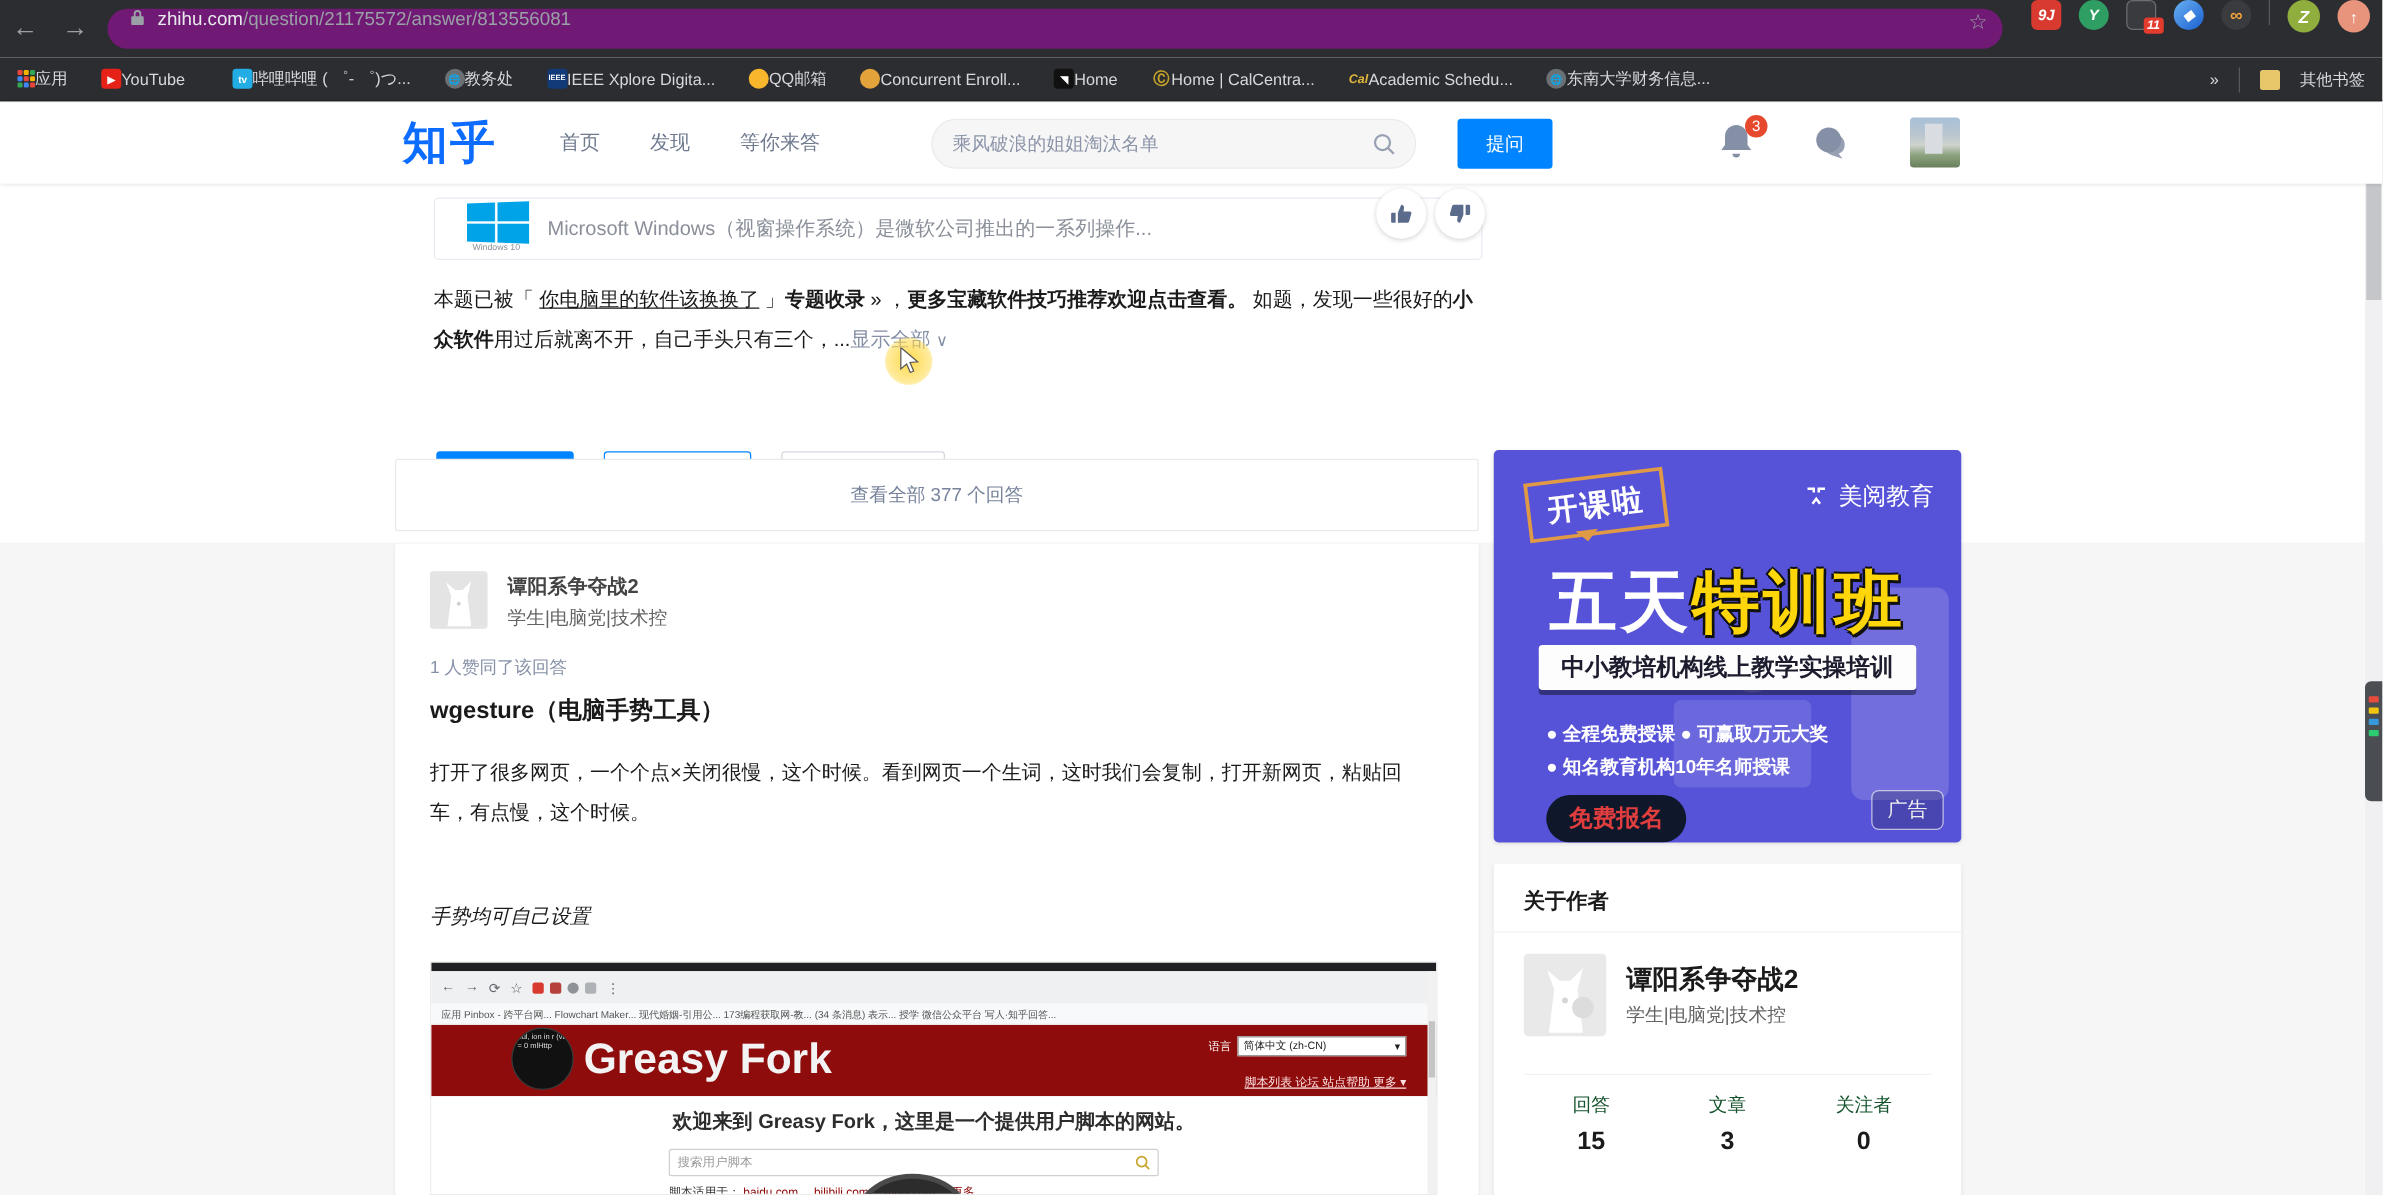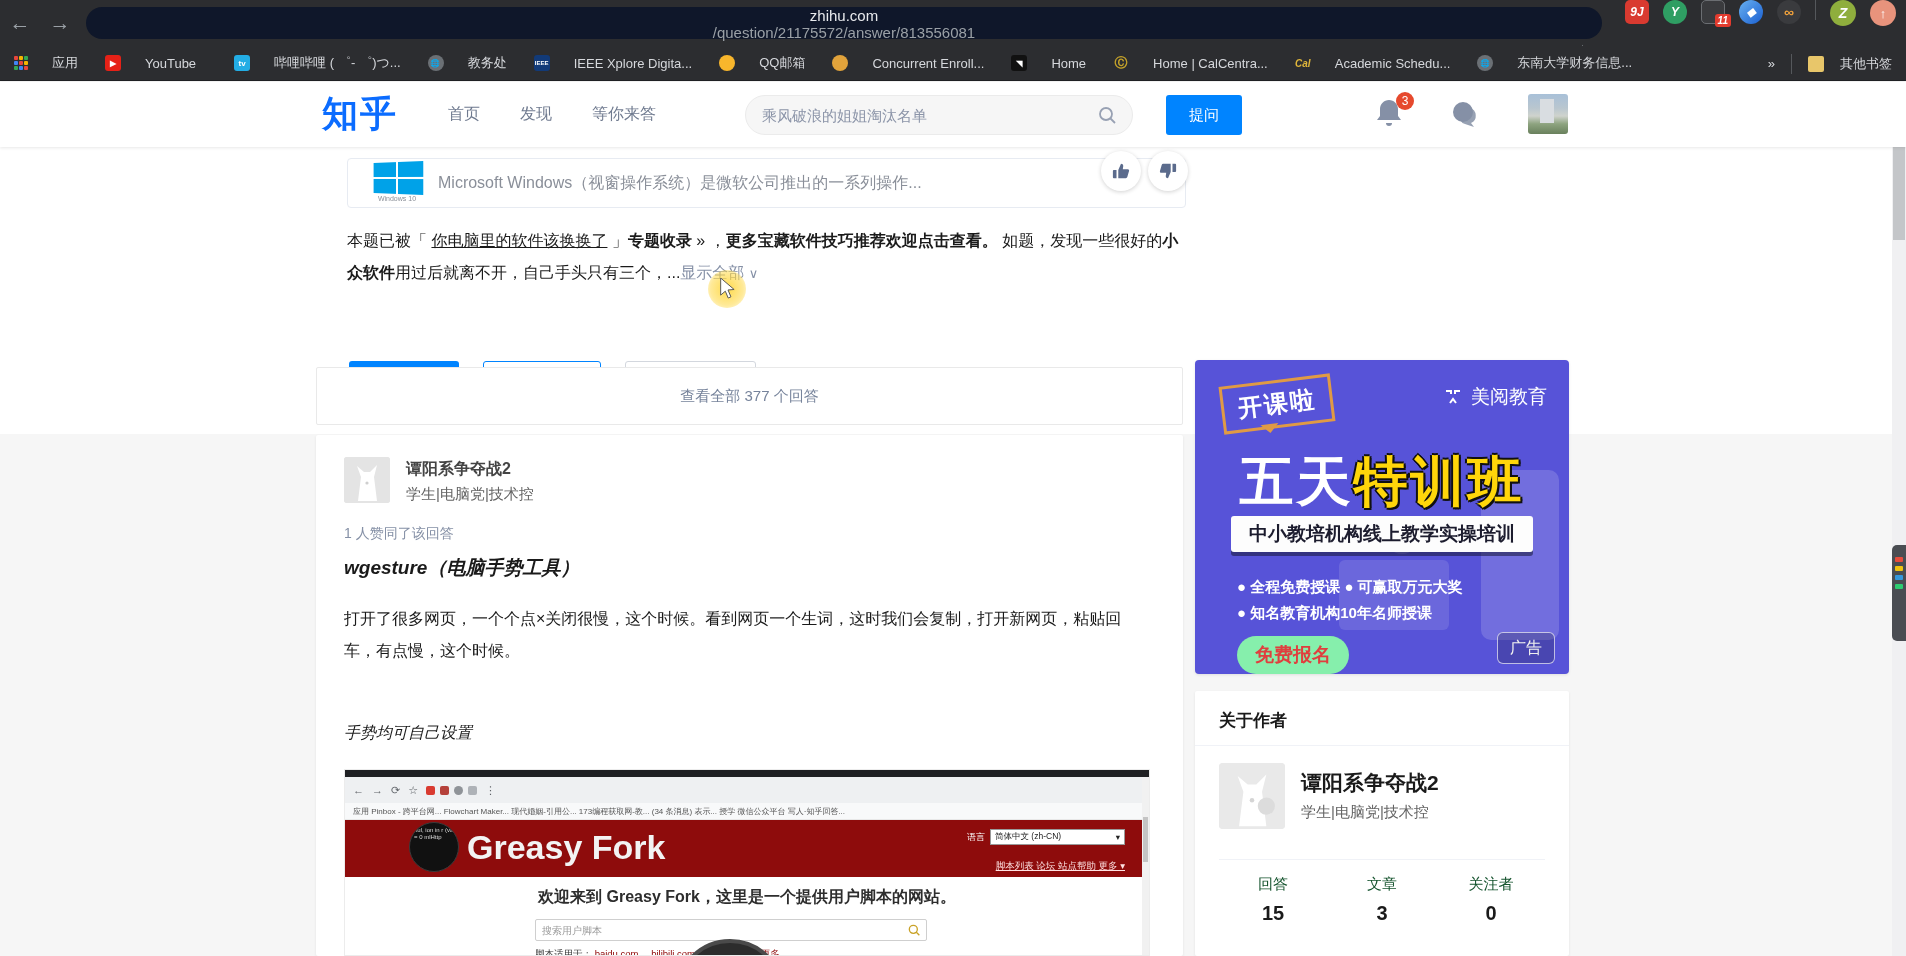--- a/index.html
+++ b/index.html
@@ -2,34 +2,34 @@
 <html><head>
 <meta charset="utf-8">
 <style>
   * { margin:0; padding:0; box-sizing:border-box; }
   html,body { width:1906px; height:956px; overflow:hidden; font-family:"Liberation Sans", sans-serif; background:#f6f6f6; }
   body { position:relative; }
 
   
   .toolbar { position:absolute; left:0; top:0; width:1906px; height:46px; background:#2c2d30; display:flex; align-items:center; }
   .nav-glyph { color:#9aa0a6; font-size:21px; width:40px; text-align:center; cursor:default; }
-  .omnibox { position:absolute; left:86px; top:7px; width:1516px; height:32px; background:#0f172a; border-radius:16px; display:flex; align-items:center; padding:0 12px;flex-direction:column; }
+  .omnibox { position:absolute; left:86px; top:7px; width:1516px; height:32px; background:#701a75; border-radius:16px; display:flex; padding:0 12px; }
   .omnibox .lock { margin:0 10px 0 6px; }
   .url-host { color:#e8eaed; font-size:15px; }
   .url-path { color:#9aa0a6; font-size:15px; }
   .omni-star { margin-left:auto; color:#9aa0a6; font-size:17px; }
   .ext-area { position:absolute; right:0; top:0; height:46px; display:flex; align-items:flex-start; gap:14px; padding-right:10px;font-style:italic; }
   .ext-ico { width:24px; height:24px; border-radius:5px; position:relative; display:flex; align-items:center; justify-content:center; font-size:12px; font-weight:bold; color:#fff; }
   .badge-11 { position:absolute; right:-7px; bottom:-4px; background:#e33b2e; color:#fff; font-size:10px; font-weight:bold; border-radius:3px; padding:1px 3px; }
   .avatar-z { width:26px; height:26px; border-radius:50%; background:#8fae3d; color:#fff; font-size:14px; font-weight:bold; display:flex; align-items:center; justify-content:center; }
   .update-dot { width:26px; height:26px; border-radius:50%; background:#e8937c; color:#fff; font-size:13px; display:flex; align-items:center; justify-content:center; }
   .tb-divider { width:1px; height:20px; background:#55585c; }
 
   .bookmarks { position:absolute; left:0; top:46px; width:1906px; height:35px; background:#2c2d30; border-bottom:1px solid #202124; display:flex; align-items:center; padding-left:14px; }
-  .bm { display:flex; align-items:center; gap:24px; margin-right:27px; color:#d6d8dc; font-size:13px; white-space:nowrap; }
+  .bm { display:flex; align-items:center; gap:0; margin-right:27px; color:#d6d8dc; font-size:13px; white-space:nowrap; }
   .fav { width:16px; height:16px; border-radius:3px; display:flex; align-items:center; justify-content:center; font-size:8px; font-weight:bold; color:#fff; flex:0 0 auto; }
   .bm-right { position:absolute; right:14px; top:0; height:35px; display:flex; align-items:center; gap:16px; color:#d6d8dc; font-size:13px; }
   .grid9 { display:grid; grid-template-columns:repeat(3,4px); grid-gap:1px; }
   .grid9 span { width:4px; height:4px; border-radius:1px; }
 
   
   .page { position:absolute; left:0; top:82px; width:1906px; height:874px; background:#f6f6f6; }
   .zh-header { position:absolute; left:0; top:0; width:1906px; height:65px; background:#fff; box-shadow:0 1px 3px rgba(25,25,25,.1); z-index:5; }
   .zh-logo { position:absolute; left:322px; top:8px; font-size:36px; font-weight:bold; color:#0b6cff; letter-spacing:2px; }
   .zh-nav { position:absolute; left:448px; top:0; height:65px; display:flex; align-items:center; gap:40px; }
@@ -64,21 +64,21 @@
   .btn-invite { position:absolute; left:625px; width:131px; height:40px; background:#fff; color:#76839b; font-size:15px; border:1px solid #d3d7de; border-radius:3px; display:flex; align-items:center; justify-content:center; gap:7px; }
   .txt-act { position:absolute; top:0; height:40px; display:flex; align-items:center; gap:8px; color:#8590a6; font-size:15px; }
 
   .viewall-card { position:absolute; left:316px; top:285px; width:867px; height:58px; background:#fff; border:1px solid #e9e9e9; border-radius:2px; display:flex; align-items:center; justify-content:center; font-size:15px; color:#76839b; }
 
   .answer-card { position:absolute; left:316px; top:353px; width:867px; height:521px; background:#fff; box-shadow:0 1px 3px rgba(26,26,26,.08); border-radius:2px; }
   .ans-avatar { position:absolute; left:28px; top:22px; width:46px; height:46px; border-radius:3px; overflow:hidden; background:#e4e4e4; }
   .ans-name { position:absolute; left:90px; top:24px; font-size:16px; font-weight:bold; color:#444; }
   .ans-bio { position:absolute; left:90px; top:50px; font-size:15px; color:#646464; }
   .ans-upvotes { position:absolute; left:28px; top:90px; font-size:14px; color:#8590a6; }
-  .ans-title { position:absolute; left:28px; top:120px; font-size:19px; font-weight:bold; color:#1a1a1a;font-style:italic; }
+  .ans-title { position:absolute; left:28px; top:120px; font-size:19px; font-weight:bold; color:#1a1a1a; }
   .ans-para { position:absolute; left:28px; top:168px; width:808px; font-size:16px; line-height:32px; color:#1a1a1a; }
   .ans-italic { position:absolute; left:28px; top:288px; font-size:16px; font-style:italic; color:#1a1a1a; }
 
   
   .embed { position:absolute; left:28px; top:334px; width:806px; height:187px; overflow:hidden; background:#fff; border:1px solid #ececec; }
   .em-tabstrip { position:absolute; left:0; top:0; width:100%; height:7px; background:#1f2023; }
   .em-toolbar { position:absolute; left:0; top:7px; width:100%; height:26px; background:#eef0f2; display:flex; align-items:center; padding:0 8px; gap:8px; }
   .em-glyph { color:#5f6368; font-size:11px; }
   .em-pill { flex:1; height:17px; background:#fff; border:1px solid #dcdfe3; border-radius:9px; display:flex; align-items:center; padding:0 8px; gap:5px; font-size:10px; color:#202124; }
   .em-exts { display:flex; align-items:center; gap:5px; }
@@ -105,21 +105,21 @@
   .ad-card { position:absolute; left:1195px; top:278px; width:374px; height:314px; border-radius:4px; overflow:hidden; background:#5753d8; box-shadow:0 1px 3px rgba(26,26,26,.1); }
   .ad-brand { position:absolute; right:22px; top:24px; display:flex; align-items:center; gap:8px; color:#fff; font-size:19px; }
   .ad-bubble { position:absolute; left:26px; top:20px; width:112px; height:48px; border:3px solid #e09a45; transform:rotate(-7deg); display:flex; align-items:center; justify-content:center; color:#fff; font-size:24px; font-weight:bold; letter-spacing:2px; }
   .ad-bubble:after { content:""; position:absolute; left:34px; bottom:-16px; border:9px solid transparent; border-top-color:#e09a45; }
   .ad-title { position:absolute; left:0; top:86px; width:100%; text-align:center; font-size:54px; font-weight:bold; letter-spacing:3px; }
   .ad-title .w { color:#fff; }
   .ad-title .y { color:#ffd60a; text-shadow:-2px 0 #111,2px 0 #111,0 -2px #111,0 2px #111,2px 2px #111; }
   .ad-sub { position:absolute; left:36px; top:156px; width:302px; height:36px; background:#fdfdfd; border-radius:3px; box-shadow:0 4px 0 rgba(22,24,54,.55); display:flex; align-items:center; justify-content:center; font-size:19px; font-weight:bold; color:#1c1c2e; }
   .ad-b1 { position:absolute; left:42px; top:218px; color:#fff; font-size:15px; font-weight:bold; }
   .ad-b2 { position:absolute; left:42px; top:244px; color:#fff; font-size:15px; font-weight:bold; }
-  .ad-cta { position:absolute; left:42px; top:276px; width:112px; height:38px; background:#86efac; border-radius:19px; display:flex; align-items:center; justify-content:center; color:#e03e3e; font-size:19px; font-weight:bold; }
+  .ad-cta { position:absolute; left:42px; top:276px; width:112px; height:38px; background:#0f172a; border-radius:19px; display:flex; align-items:center; justify-content:center; color:#e03e3e; font-size:19px; font-weight:bold; }
   .ad-tag { position:absolute; right:14px; bottom:10px; width:58px; height:32px; border:1px solid rgba(255,255,255,.65); background:rgba(30,30,60,.25); border-radius:6px; display:flex; align-items:center; justify-content:center; color:#eee; font-size:16px; }
   .ad-illo1 { position:absolute; right:10px; top:110px; width:78px; height:170px; background:rgba(255,255,255,.16); border-radius:10px; }
   .ad-illo2 { position:absolute; right:120px; top:200px; width:110px; height:70px; background:rgba(255,255,255,.12); border-radius:6px; }
   .ad-illo3 { position:absolute; right:150px; top:160px; width:34px; height:34px; background:rgba(255,255,255,.2); border-radius:50%; }
 
   .about-card { position:absolute; left:1195px; top:609px; width:374px; height:265px; background:#fff; border-radius:2px; box-shadow:0 1px 3px rgba(26,26,26,.08); }
   .about-title { position:absolute; left:24px; top:18px; font-size:17px; font-weight:bold; color:#1a1a1a; }
   .about-div1 { position:absolute; left:0; top:54px; width:100%; height:1px; background:#f0f2f7; }
   .about-avatar { position:absolute; left:24px; top:72px; width:66px; height:66px; border-radius:4px; overflow:hidden; background:#e9e9e9; }
   .about-name { position:absolute; left:106px; top:78px; font-size:21px; font-weight:bold; color:#1a1a1a; }

